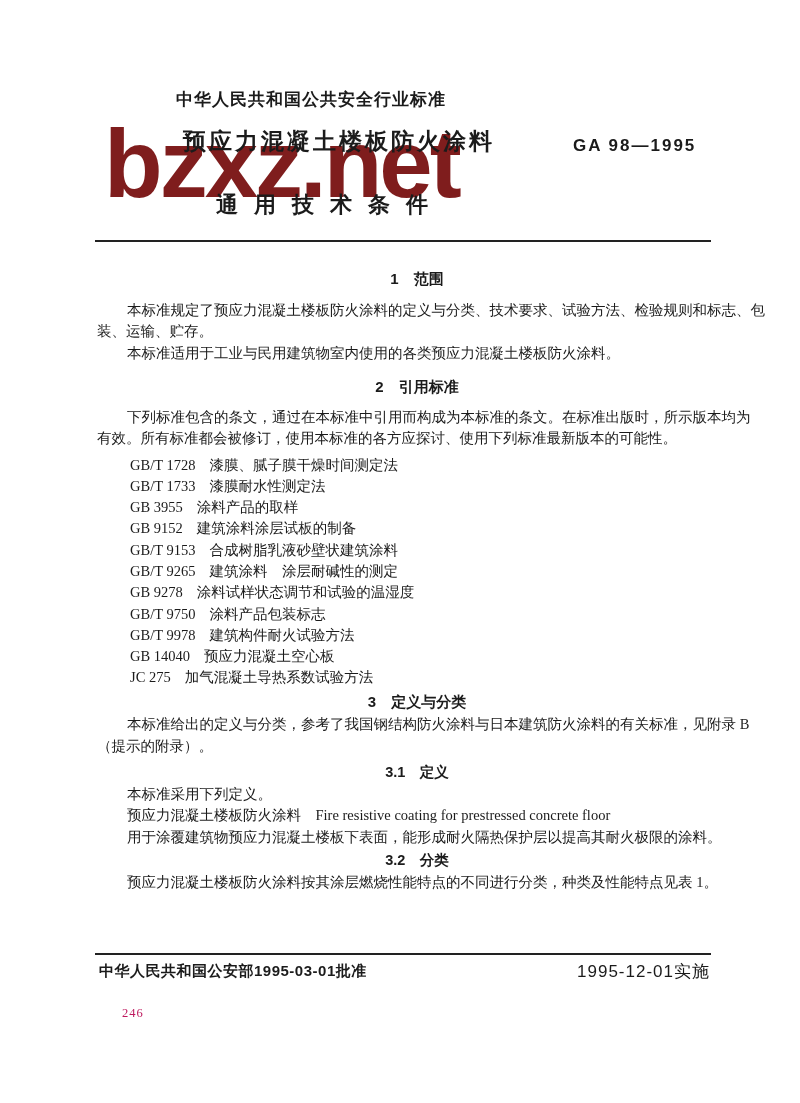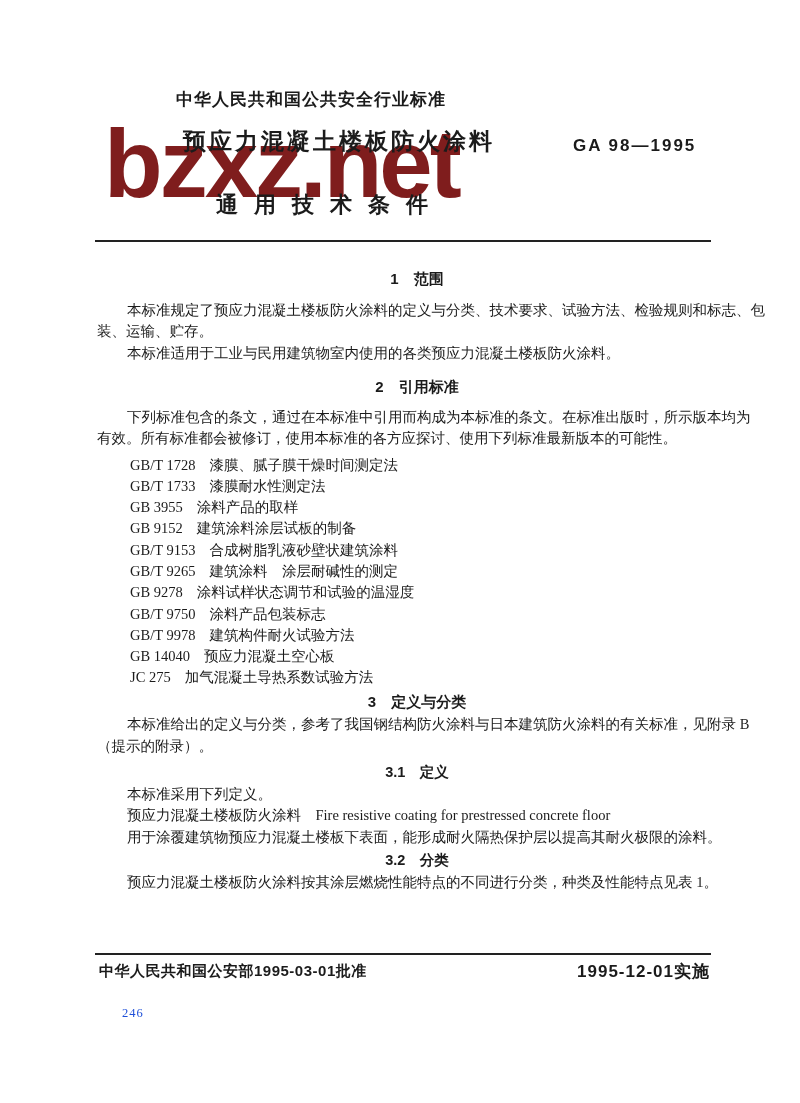--- a/index.html
+++ b/index.html
@@ -86,26 +86,26 @@
 
   .footer-left{
     position:absolute;left:99px;top:962px;
     font-family:"Liberation Sans", sans-serif;
     font-weight:bold;font-size:15px;letter-spacing:.5px;
     white-space:nowrap;
   }
   .footer-right{
     position:absolute;right:90px;top:960px;
     font-family:"Liberation Sans", sans-serif;
-    font-weight:bold;font-size:17px;letter-spacing:1px;
+    font-weight:normal;font-size:17px;letter-spacing:1px;
     white-space:nowrap;
   }
   .page-num{
     position:absolute;left:122px;top:1006px;
-    font-size:12.5px;color:#1d4ed8;letter-spacing:1px;
+    font-size:12.5px;color:#be185d;letter-spacing:1px;
   }
 </style>
 </head>
 <body>
 
 <div class="page">
 
   <div class="watermark">bzxz.net</div>
 
   <div class="layer">

